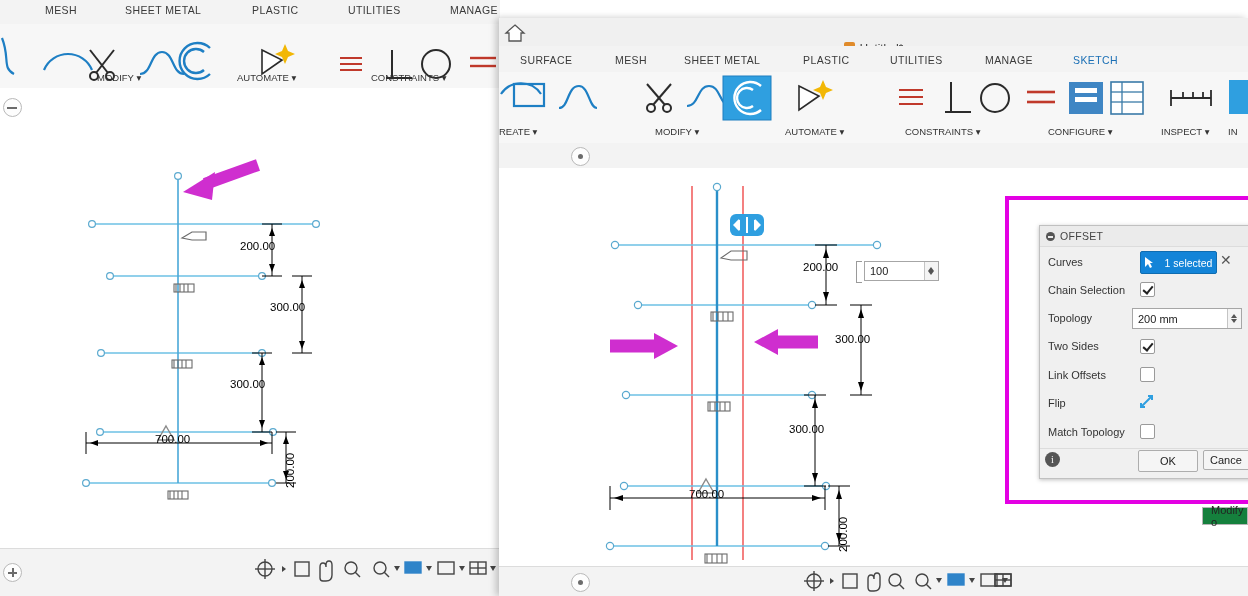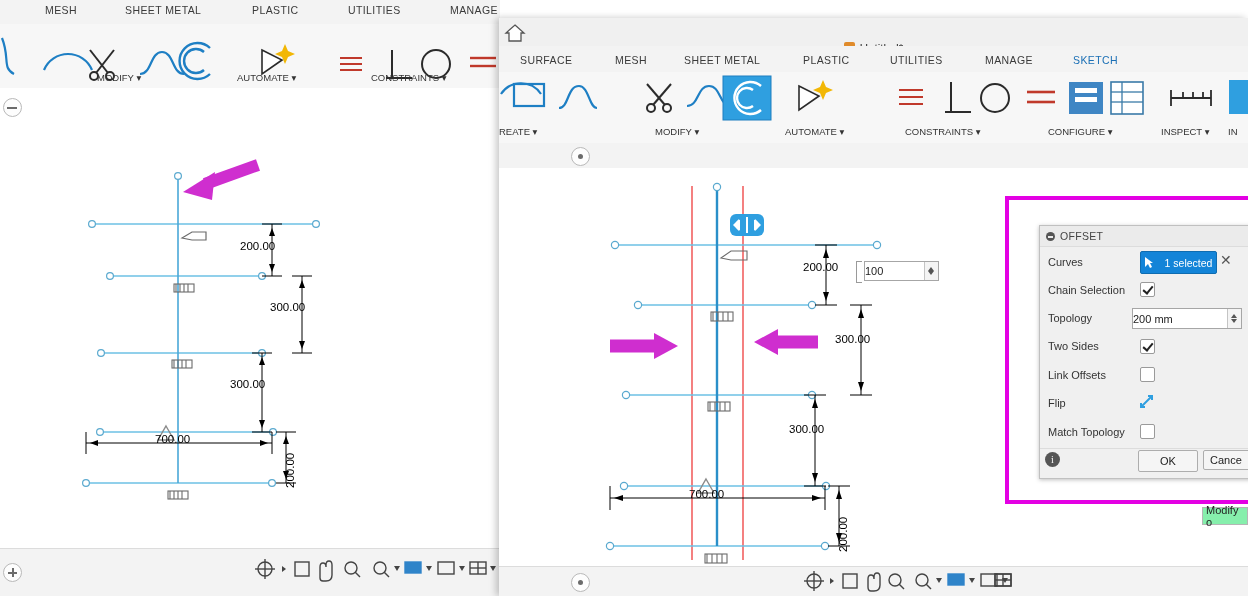--- a/index.html
+++ b/index.html
@@ -48,39 +48,39 @@
   .dlg-title span{position:absolute;left:20px;top:4px;font-size:10.5px;color:#444;letter-spacing:.3px;}
   .dlg-collapse{position:absolute;left:6px;top:6px;width:9px;height:9px;border-radius:50%;background:#555;}
   .dlg-collapse::after{content:"";position:absolute;left:2px;top:4px;width:5px;height:1.5px;background:#ebebeb;}
   .row-label{position:absolute;font-size:11px;color:#333;}
   .chk{position:absolute;width:13px;height:13px;border:1px solid #9a9a9a;background:#fff;border-radius:2px;}
   .chk.on::after{content:"";position:absolute;left:3.5px;top:0.5px;width:4px;height:8px;border:solid #222;border-width:0 2px 2px 0;transform:rotate(40deg);}
   .sel-btn{position:absolute;background:#1384d8;color:#fff;border:1px solid #0f6cb0;border-radius:2px;font-size:10.5px;
            display:flex;align-items:center;justify-content:center;gap:11px;}
   .xbtn{position:absolute;font-size:14px;color:#555;cursor:default;}
   .txtfield{position:absolute;background:#fff;border:1px solid #a6a6a6;font-size:11px;color:#222;
-            display:flex;align-items:center;box-sizing:border-box;}
+            display:flex;align-items:center;padding-left:5px;box-sizing:border-box;}
   .spin{position:absolute;width:13px;border-left:1px solid #c4c4c4;background:#f4f4f4;top:0;bottom:0;right:0;}
   .spin::before,.spin::after{content:"";position:absolute;left:3px;border-left:3px solid transparent;border-right:3px solid transparent;}
   .spin::before{top:5px;border-bottom:4px solid #555;}
   .spin::after{bottom:5px;border-top:4px solid #555;}
   .dlg-sep{position:absolute;left:0;height:1px;background:#dcdcdc;width:100%;}
   .btn{position:absolute;background:#f5f5f5;border:1px solid #adadad;border-radius:2px;font-size:11px;color:#222;
        display:flex;align-items:center;justify-content:center;}
   .infoi{position:absolute;width:15px;height:15px;border-radius:50%;background:#555;color:#fff;font-size:10px;
          display:flex;align-items:center;justify-content:center;font-family:"Liberation Serif",serif;}
 
   .magenta-box{position:absolute;border:4px solid #e300e3;}
   .arrow-svg{position:absolute;left:0;top:0;pointer-events:none;}
 
   .dim-txt{position:absolute;font-size:11.5px;color:#000;font-family:"Liberation Sans",sans-serif;}
   .dim-txt.rot{transform:rotate(-90deg);transform-origin:left top;white-space:nowrap;}
 
-  .modbtn{position:absolute;background:#86efac;border:1px solid #b5b5b5;font-size:11px;color:#222;
-          display:flex;align-items:center;padding-left:3px;box-sizing:border-box;}
+  .modbtn{position:absolute;background:#15803d;border:1px solid #b5b5b5;font-size:11px;color:#222;
+          display:flex;align-items:center;padding-left:8px;box-sizing:border-box;}
 </style>
 </head>
 <body>
 
 <div class="root">
 
   <div class="backwin">
 
     <div class="back-ribbon-tabs">
       <div class="rtab" style="left:45px">MESH</div>

